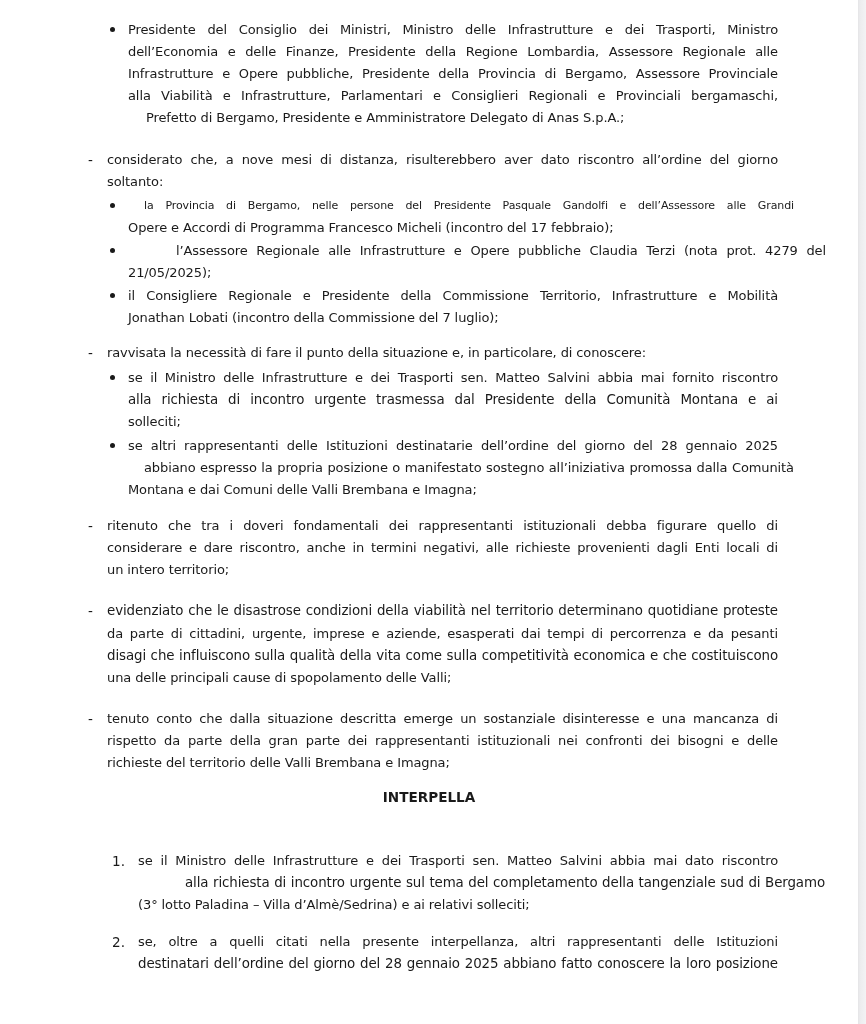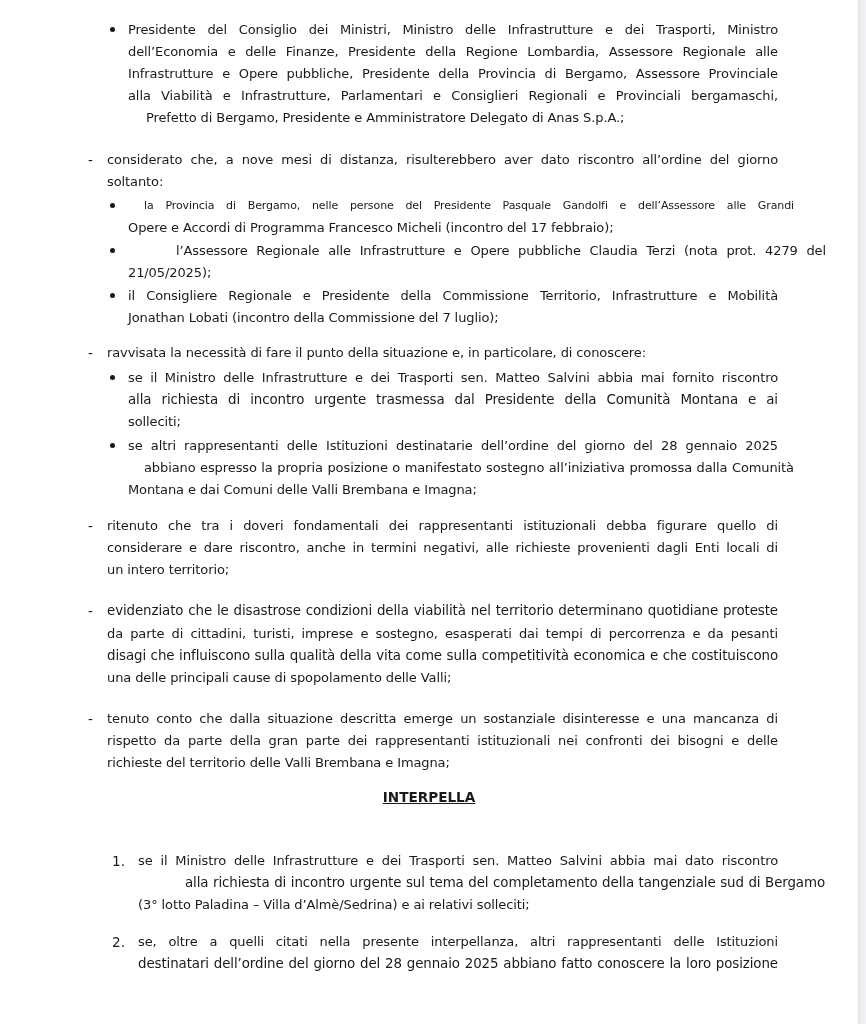--- a/index.html
+++ b/index.html
@@ -24,21 +24,21 @@
     letter-spacing: -0.1px;
   }
   .justify { text-align: justify; text-align-last: justify; white-space: normal; }
   .marker { position: absolute; font-size: 13.6px; line-height: 22px; }
   .dot {
     position: absolute; width: 5px; height: 5px; border-radius: 50%;
     background: #1a1a1a;
   }
   .heading {
     position: absolute; left: 0; width: 858px; text-align: center;
-    font-size: 13.6px; font-weight: bold; line-height: 22px; text-decoration: underline;
+    font-size: 13.6px; font-weight: bold; line-height: 22px;
   }
 </style>
 </head>
 <body>
 
 <div class="page">
 
   <div>
     <span class="dot" style="left:110px;top:27px;"></span>
     <div class="line justify" style="left: 128px; top: 19px; width: 650px; overflow: hidden; white-space: normal;">Presidente del Consiglio dei Ministri, Ministro delle Infrastrutture e dei Trasporti, Ministro</div>
@@ -84,21 +84,21 @@
   <div>
     <span class="marker" style="left:88px;top:515px;">-</span>
     <div class="line justify" style="left: 107px; top: 515px; width: 671px; overflow: hidden; white-space: normal;">ritenuto che tra i doveri fondamentali dei rappresentanti istituzionali debba figurare quello di</div>
     <div class="line justify" style="left: 107px; top: 537px; width: 671px; overflow: hidden; white-space: normal;">considerare e dare riscontro, anche in termini negativi, alle richieste provenienti dagli Enti locali di</div>
     <div class="line" style="left:107px;top:559px;">un intero territorio;</div>
   </div>
 
   <div>
     <span class="marker" style="left:88px;top:600px;">-</span>
     <div class="line justify" style="left: 107px; top: 600px; width: 671px; overflow: hidden; white-space: normal; font-size: 13.4px;">evidenziato che le disastrose condizioni della viabilità nel territorio determinano quotidiane proteste</div>
-    <div class="line justify" style="left: 107px; top: 623px; width: 671px; overflow: hidden; white-space: normal;">da parte di cittadini, turisti, imprese e sostegno, esasperati dai tempi di percorrenza e da pesanti</div>
+    <div class="line justify" style="left: 107px; top: 623px; width: 671px; overflow: hidden; white-space: normal;">da parte di cittadini, urgente, imprese e aziende, esasperati dai tempi di percorrenza e da pesanti</div>
     <div class="line justify" style="left: 107px; top: 645px; width: 671px; overflow: hidden; white-space: normal; font-size: 13.4px;">disagi che influiscono sulla qualità della vita come sulla competitività economica e che costituiscono</div>
     <div class="line" style="left:107px;top:667px;">una delle principali cause di spopolamento delle Valli;</div>
   </div>
 
   <div>
     <span class="marker" style="left:88px;top:708px;">-</span>
     <div class="line justify" style="left: 107px; top: 708px; width: 671px; overflow: hidden; white-space: normal;">tenuto conto che dalla situazione descritta emerge un sostanziale disinteresse e una mancanza di</div>
     <div class="line justify" style="left: 107px; top: 730px; width: 671px; overflow: hidden; white-space: normal;">rispetto da parte della gran parte dei rappresentanti istituzionali nei confronti dei bisogni e delle</div>
     <div class="line" style="left:107px;top:752px;">richieste del territorio delle Valli Brembana e Imagna;</div>
   </div>

